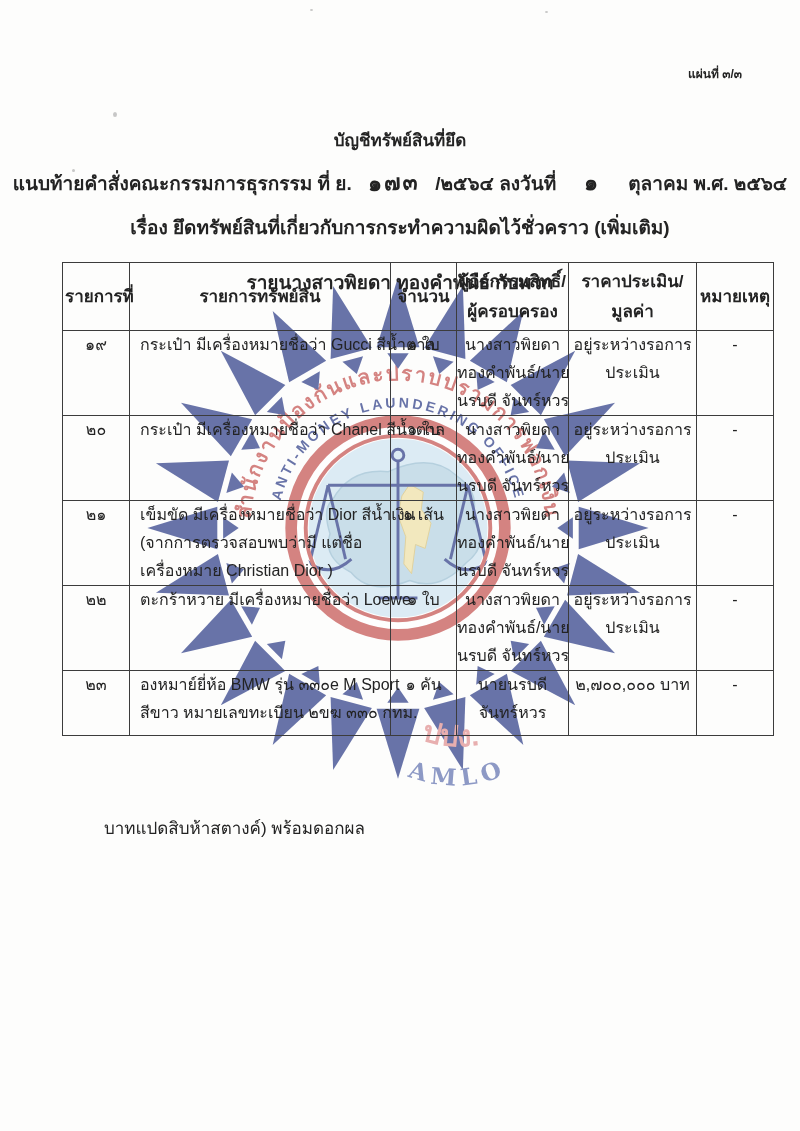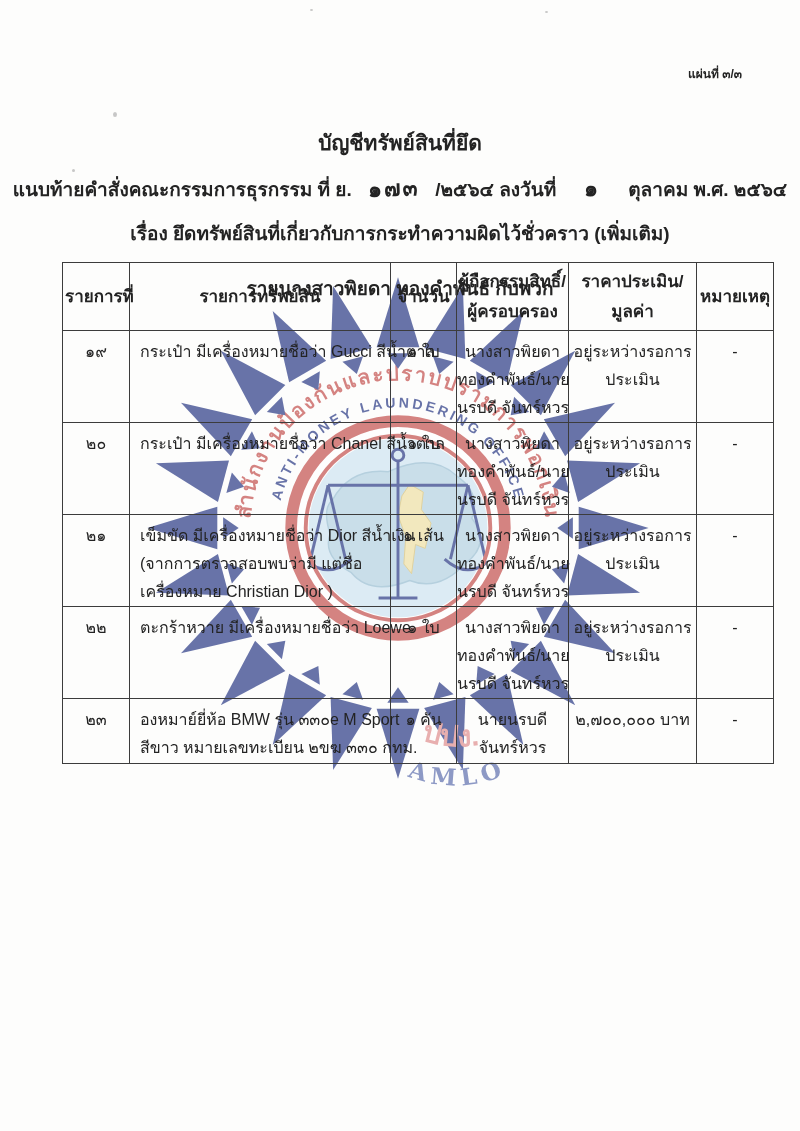--- a/index.html
+++ b/index.html
@@ -8,33 +8,33 @@
     background:#fdfdfc; overflow:hidden;
     font-family:"Liberation Sans", sans-serif; color:#232323;
   }
   
   .seal { position:absolute; left:126px; top:256px; width:544px; height:544px; opacity:0.7; }
   
   .speck { position:absolute; background:#9a9a9a; border-radius:50%; opacity:.55; }
   
   .sheet-label { position:absolute; top:64px; right:58px; font-size:12px; font-weight:bold; }
   .titles { position:absolute; top:126px; left:0; width:100%; text-align:center; font-weight:bold; }
-  .titles .t1 { font-size:21px; margin-bottom:12px; }
+  .titles .t1 { font-size:17px; margin-bottom:12px; }
   .titles .t2 { font-size:19px; margin-bottom:12px; }
   .titles .t3 { font-size:19px; margin-bottom:25px; }
   .titles .t4 { font-size:19px; }
   .hand { display:inline-block; font-size:22px; font-weight:600; letter-spacing:2px;
           transform:rotate(-2deg); margin:0 16px; }
   .hand.day { margin:0 28px; }
   
   table.assets { position:absolute; left:46px; top:262px; width:711px;
                  border-collapse:collapse; table-layout:fixed;margin-left:16px; }
   .assets th, .assets td { border:1px solid #3c3c3c; padding:0; background:transparent; }
   .assets th { font-size:17px; font-weight:bold; vertical-align:middle; line-height:30px; padding:2px 2px; }
-  .assets td { font-size:16px; vertical-align:top; padding-top:7px; line-height:28px; }
+  .assets td { font-size:16px; vertical-align:top; line-height:28px; }
   .assets td.c { text-align:center; }
   .assets td.asset { text-align:left; padding-left:10px; padding-right:6px; }
   .ln { white-space:nowrap; }
   
   .summary { position:absolute; left:104px; top:810px; width:620px; font-size:17px; line-height:37px; }
 </style>
 </head>
 <body>
 
 <div class="page">
@@ -306,15 +306,16 @@
         <div class="ln">๒,๗๐๐,๐๐๐ บาท</div>
       </td>
       <td class="c">
             <div class="ln">-</div>
           </td>
     </tr>
   </tbody>
     </table>
 
   <div class="summary">
+    <div>บาทแปดสิบห้าสตางค์) พร้อมดอกผล</div>
   </div>
 
 </div>
 
 </body></html>

